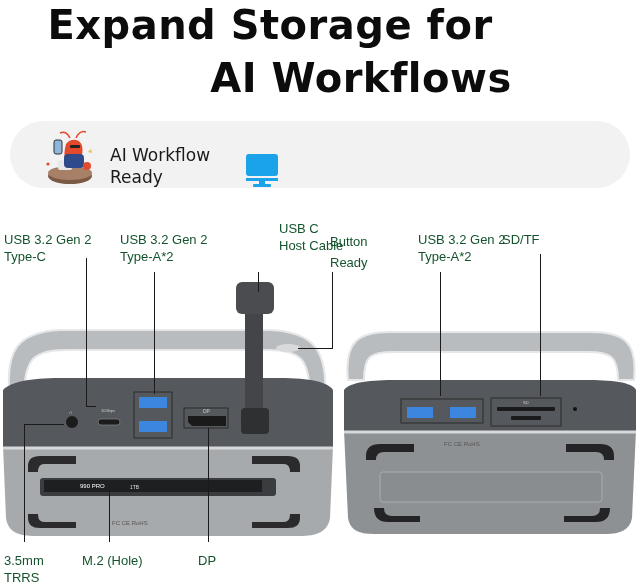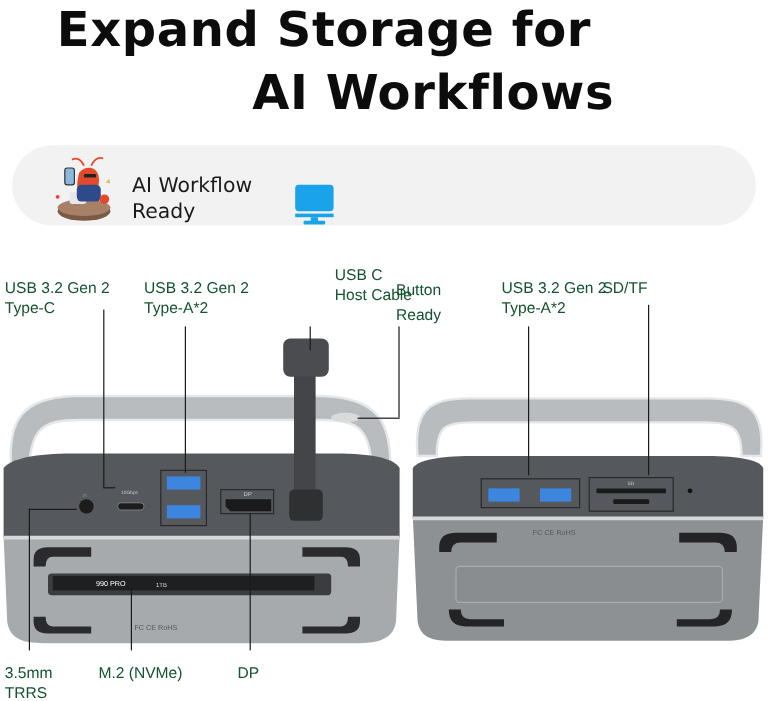--- a/index.html
+++ b/index.html
@@ -62,21 +62,21 @@
 <div class="callout" style="left:236px; top:220px;margin-left:43px;">USB C
 Host Cable</div>
 <div class="callout" style="left:330px; top:231px; line-height:21px;">Button
 Ready</div>
 <div class="callout" style="left:418px; top:231px;">USB 3.2 Gen 2
 Type-A*2</div>
 <div class="callout" style="left:502px; top:231px;">SD/TF</div>
 
 <div class="callout" style="left:4px; top:552px;">3.5mm
 TRRS</div>
-<div class="callout" style="left:82px; top:552px;">M.2 (NVMe)</div>
+<div class="callout" style="left:82px; top:552px;">M.2 (Hole)</div>
 <div class="callout" style="left:198px; top:552px;">DP</div>
 
 <svg class="device" style="left:0; top:278px;" width="340" height="262" viewBox="0 0 340 262">
 
   <path d="M10 120 C4 70 20 54 60 52 L270 52 C312 54 328 70 325 120 L310 120 C310 80 300 72 268 72 L66 72 C34 72 24 80 24 120Z" fill="#b9bcbf" stroke="#e6e7e8" stroke-width="2"></path>
 
   <path d="M3 168 L333 168 L330 240 C328 254 316 258 300 258 L36 258 C18 258 8 254 6 240Z" fill="#a7aaad"></path>
 
   <path d="M3 112 C10 104 30 100 60 100 L280 100 C310 100 328 104 333 112 L333 170 L3 170Z" fill="#55585c"></path>
   <path d="M3 170 L333 170" stroke="#d7d8da" stroke-width="3"></path>

